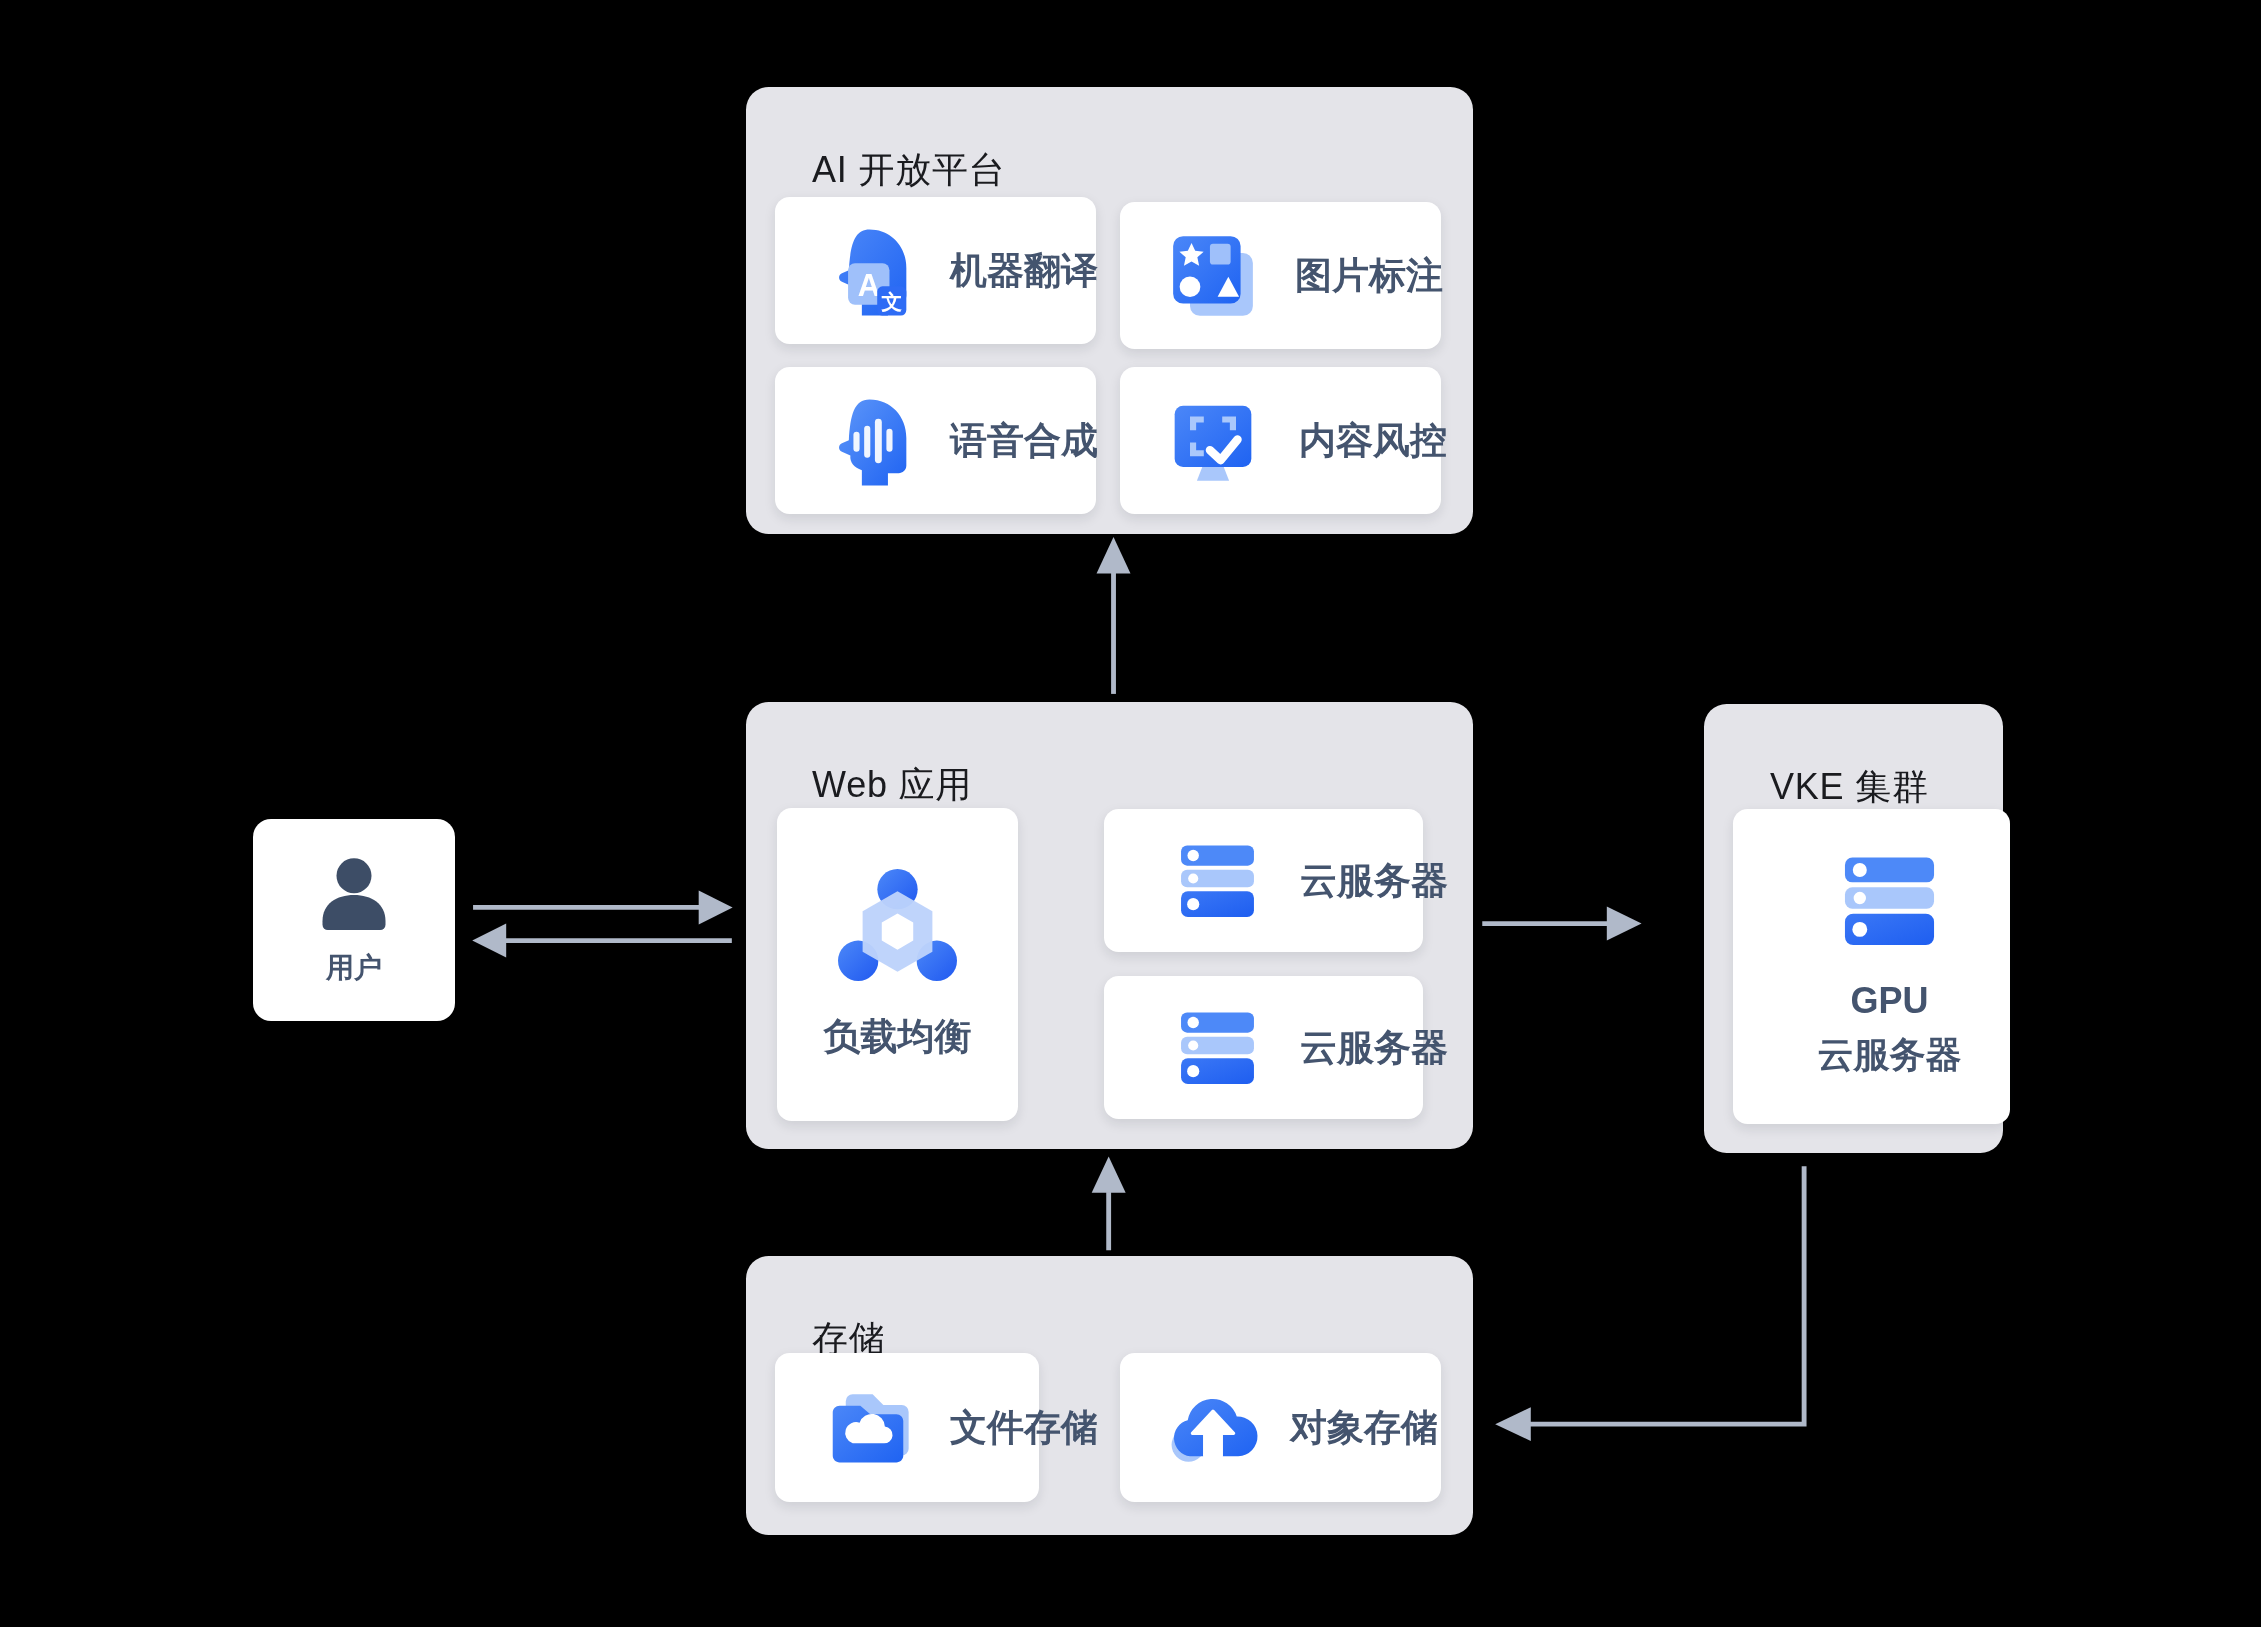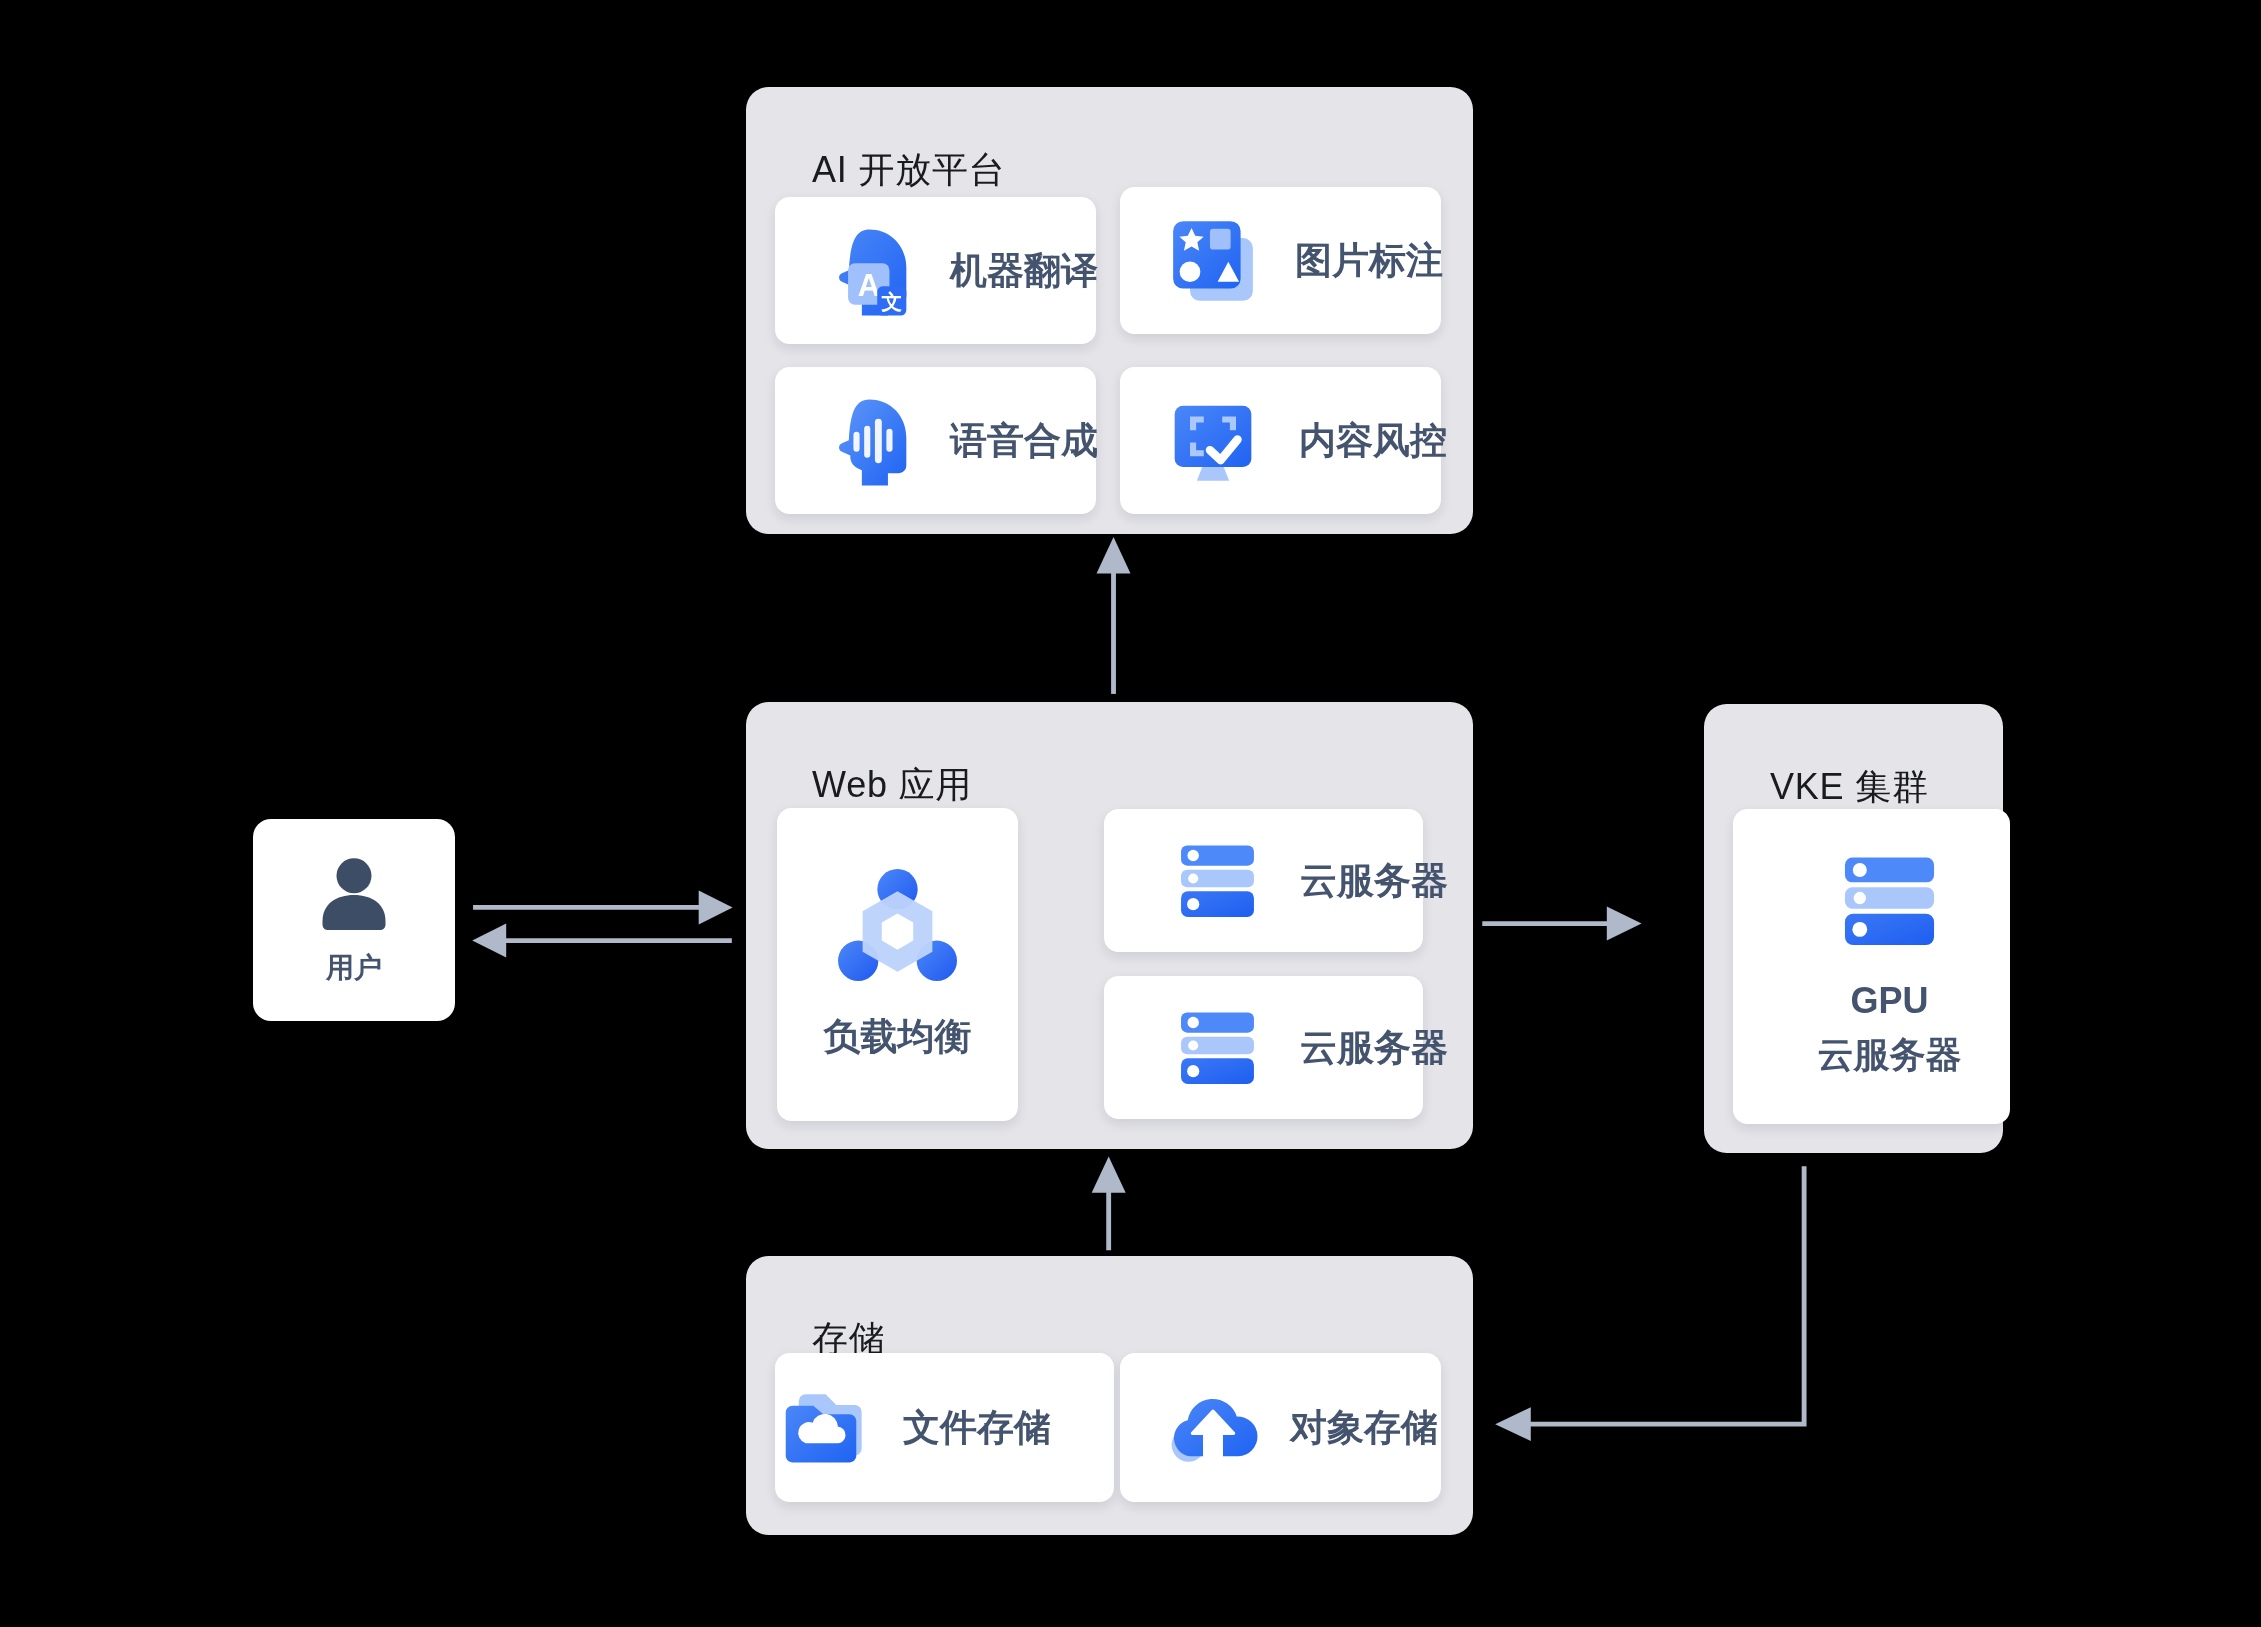--- a/index.html
+++ b/index.html
@@ -75,21 +75,21 @@
           </defs>
         <path d="M62,6 C90,6 110,28 110,56 v36 c0,6 -5,10 -10,10 h-14 v16 h-34 v-20 c-10,-3 -16,-10 -15,-19 l-11,-5 c-5,-2 -5,-9 0,-11 l9,-4 C37,26 42,6 62,6 Z" fill="url(#g1)"></path>
         <rect x="34" y="50" width="54" height="54" rx="9" fill="#9fc0fa"></rect>
         <text x="61" y="92" text-anchor="middle" font-size="40" font-weight="bold" fill="#fff">A</text>
         <rect x="72" y="80" width="38" height="38" rx="7" fill="#2e6cf5"></rect>
         <text x="91" y="110" text-anchor="middle" font-size="27" font-weight="bold" fill="#fff">文</text>
       </svg>
       <div class="card-label">机器翻译</div>
     </div>
 
-    <div class="card row" style="left:374px;top:100px;width:321px;height:147px;padding-left:47px;gap:36px;box-sizing:border-box;">
+    <div class="card row" style="left:374px;top:115px;width:321px;height:147px;padding-left:47px;gap:36px;box-sizing:border-box;">
       <svg class="icon" width="92" height="92" viewBox="0 0 120 120">
         <defs>
             <linearGradient id="g2" x1="0" y1="0" x2="1" y2="1">
           <stop offset="0" stop-color="#4b87f8"></stop>
               <stop offset="1" stop-color="#1f63f2"></stop>
         </linearGradient>
           </defs>
         <rect x="30" y="30" width="82" height="82" rx="13" fill="#a9c7fb"></rect>
         <rect x="8" y="8" width="88" height="88" rx="13" fill="url(#g2)"></rect>
         <polygon fill="#fff" points="32,17 36.8,27.1 47.8,28.3 39.6,35.7 41.9,46.5 32,41 22.1,46.5 24.4,35.7 16.2,28.3 27.2,27.1"></polygon>
@@ -218,21 +218,21 @@
       <div class="gpu-label">
         <div>GPU</div>
         <div>云服务器</div>
       </div>
     </div>
   </section>
 
   <section class="panel" style="left:746px;top:1256px;width:727px;height:279px;">
     <h2 class="panel-title">存储</h2>
 
-    <div class="card row" style="left:29px;top:97px;width:339px;height:149px;gap:36px;box-sizing:border-box;">
+    <div class="card row" style="left:29px;top:97px;width:264px;height:149px;padding-left:47px;gap:36px;box-sizing:border-box;">
       <svg class="icon" width="92" height="92" viewBox="0 0 120 120">
         <defs>
             <linearGradient id="g9" x1="0" y1="0" x2="1" y2="1">
           <stop offset="0" stop-color="#4b87f8"></stop>
               <stop offset="1" stop-color="#1f63f2"></stop>
         </linearGradient>
           </defs>
         <path d="M40,16 h26 l14,14 h24 a9,9 0 0 1 9,9 v48 a9,9 0 0 1 -9,9 h-64 a9,9 0 0 1 -9,-9 v-62 a9,9 0 0 1 9,-9 z" fill="#a9c7fb"></path>
         <path d="M14,96 v-56 c0,-5 4,-9 9,-9 h27 l13,11 h34 c5,0 9,4 9,9 v45 c0,5 -4,9 -9,9 h-74 c-5,0 -9,-4 -9,-9 z" fill="url(#g9)"></path>
         <path d="M40,80 h40 a11,11 0 0 0 2,-22 a17,17 0 0 0 -33,-5 a12.5,12.5 0 0 0 -9,27 z" fill="#fff"></path>

